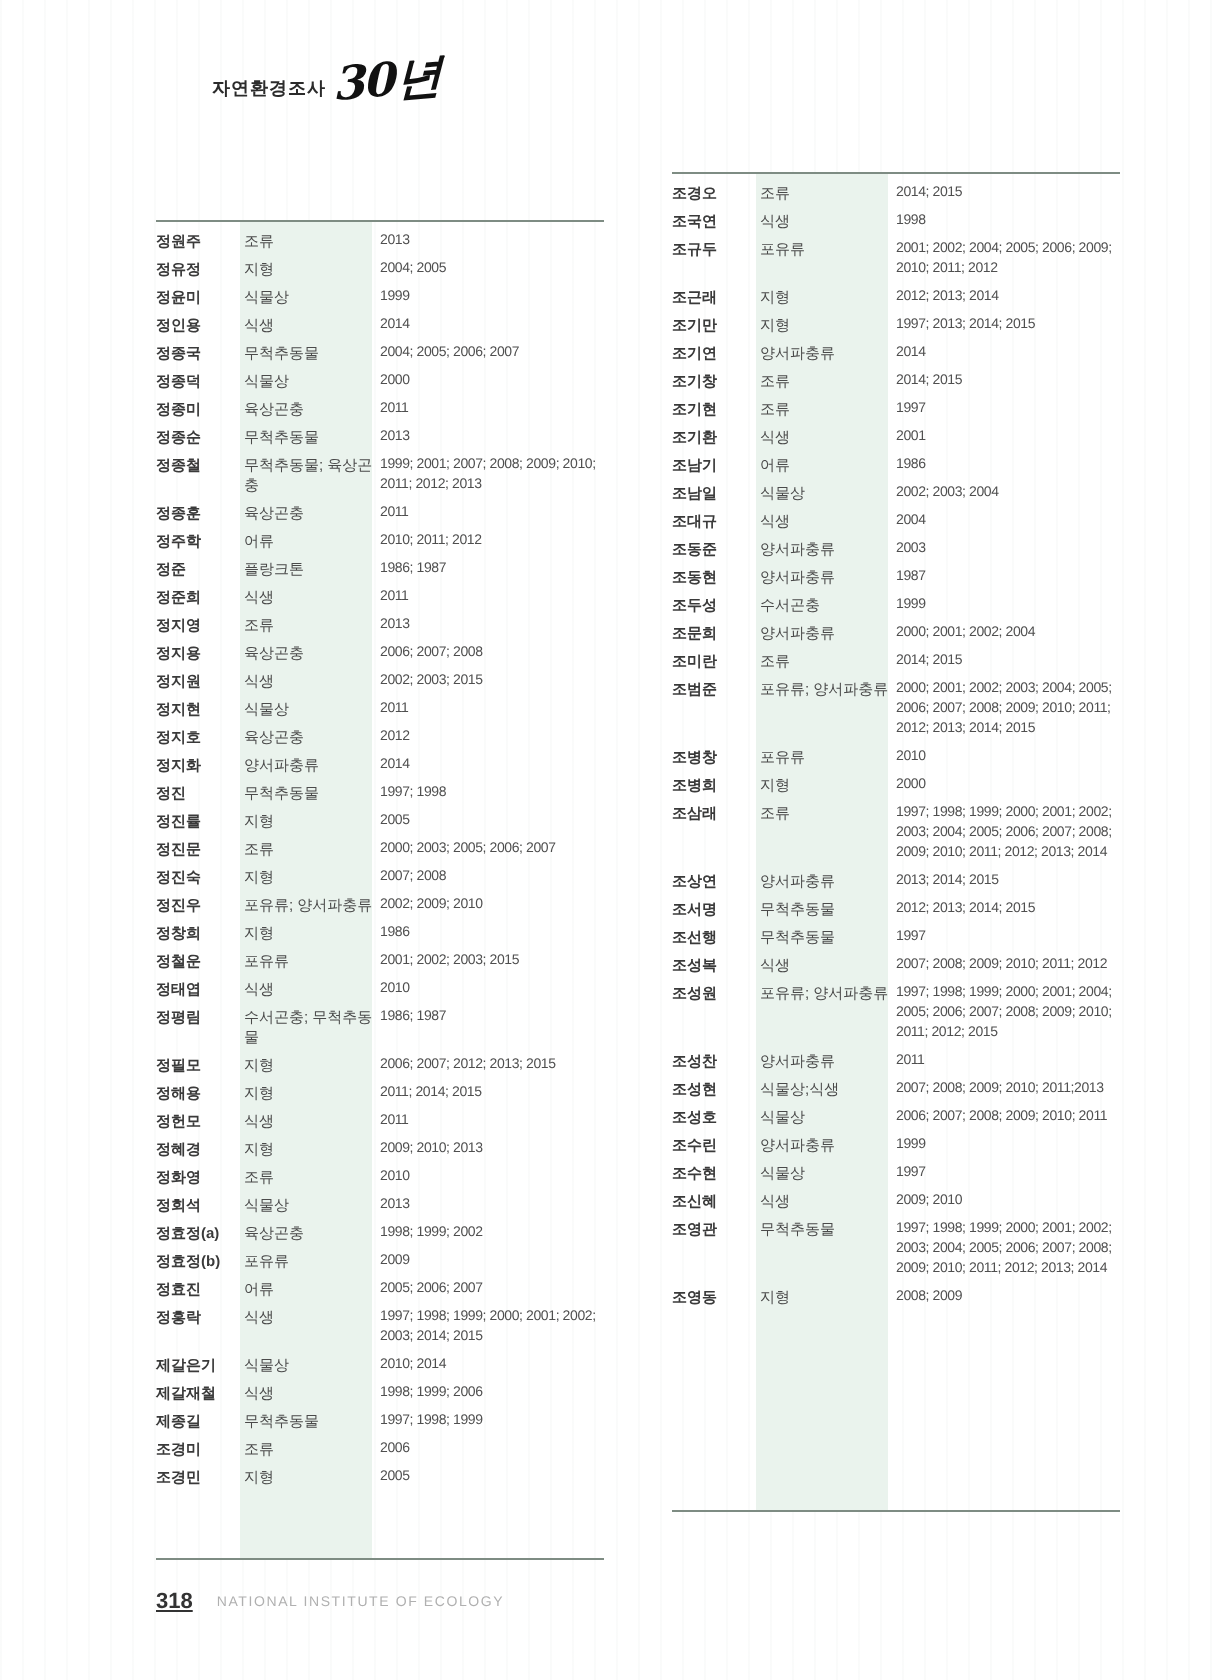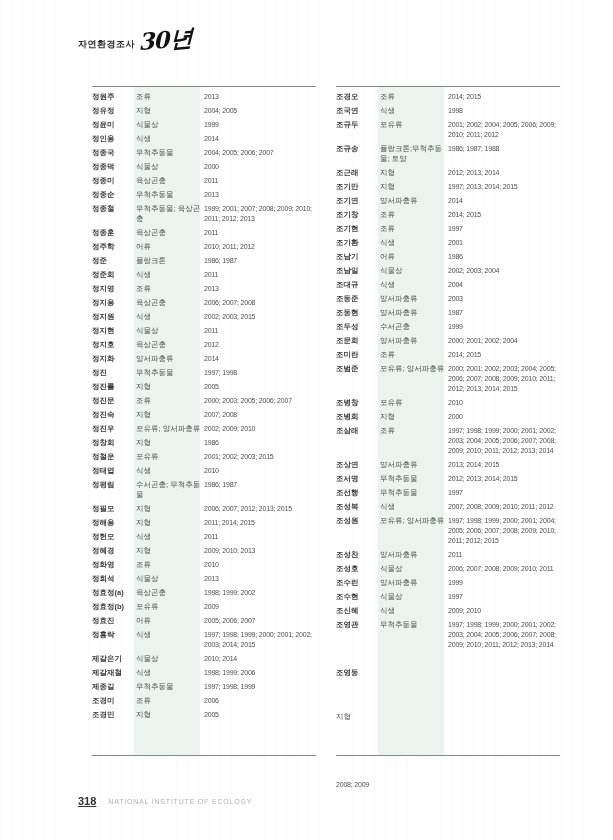--- a/index.html
+++ b/index.html
@@ -12,37 +12,37 @@
   }
   *{margin:0;padding:0;box-sizing:border-box;}
   html,body{background:#ffffff;}
   body{font-family:"Liberation Sans","DejaVu Sans",sans-serif;}
   .page{
     position:relative;width:613px;height:840px;background:#ffffff;overflow:hidden;
     background-image:repeating-linear-gradient(90deg, rgba(120,140,130,0.035) 0 1px, transparent 1px 11px);
   }
   
   .header{position:absolute;left:78px;top:24px;white-space:nowrap;}
-  .series-label{font-size:9px;font-weight:bold;color:#2b2b2b;letter-spacing:0.5px;vertical-align:baseline;}
+  .series-label{font-size:9px;font-weight:bold;color:#2b2b2b;letter-spacing:0.5px;vertical-align:baseline;margin-left:28px;}
   .logo-30{
     display:inline-block;font-family:"DejaVu Serif",serif;font-style:italic;font-weight:bold;
     font-size:23px;color:#111;margin-left:5px;transform:rotate(-5deg) skewX(-6deg);
     transform-origin:left bottom;position:relative;top:3px;letter-spacing:-1px;
   }
   
   .col-table{
     position:absolute;top:86px;width:224px;height:670px;
     border-top:1px solid var(--rule);border-bottom:1px solid var(--rule);
   }
-  .col-left{left:92px;}
+  .col-left{left:78px;margin-top:24px;}
   .col-right{left:336px;}
   .band{position:absolute;left:42px;top:0;bottom:0;width:66px;background:var(--band);}
   .rows{position:relative;padding-top:3px;}
   .row{display:flex;align-items:flex-start;padding:2px 0;}
-  .row.gap-before{margin-top:14px;flex-direction:column;}
+  .row.gap-before{}
   .cell-name{width:44px;flex:0 0 44px;font-size:7.5px;line-height:10px;font-weight:bold;color:var(--name);}
   .cell-cat{width:68px;flex:0 0 68px;font-size:7.5px;line-height:10px;color:var(--cat);padding-right:3px;}
   .cell-years{flex:1;font-size:7px;line-height:10px;color:var(--years);letter-spacing:-0.2px;}
   
   .footer{position:absolute;left:78px;top:791px;white-space:nowrap;}
   .page-number{font-size:11px;font-weight:bold;color:#333;vertical-align:baseline;text-decoration:underline;}
   .institute{font-size:7px;color:var(--muted);letter-spacing:0.8px;margin-left:12px;vertical-align:1px;}
 </style>
 </head>
 <body>
@@ -332,25 +332,20 @@
     <span class="cell-cat">식생</span>
     <span class="cell-years">1998</span>
   </div>
 
   <div class="row">
     <span class="cell-name">조규두</span>
     <span class="cell-cat">포유류</span>
     <span class="cell-years">2001; 2002; 2004; 2005; 2006; 2009; 2010; 2011; 2012</span>
   </div>
 
-  <div class="row">
-    <span class="cell-name">조규송</span>
-    <span class="cell-cat">플랑크톤;무척추동물; 토양</span>
-    <span class="cell-years">1986; 1987; 1988</span>
-  </div>
 
 
   <div class="row">
     <span class="cell-name">조근래</span>
     <span class="cell-cat">지형</span>
     <span class="cell-years">2012; 2013; 2014</span>
   </div>
 
   <div class="row">
     <span class="cell-name">조기만</span>
@@ -483,20 +478,25 @@
     <span class="cell-cat">포유류; 양서파충류</span>
     <span class="cell-years">1997; 1998; 1999; 2000; 2001; 2004; 2005; 2006; 2007; 2008; 2009; 2010; 2011; 2012; 2015</span>
   </div>
 
   <div class="row">
     <span class="cell-name">조성찬</span>
     <span class="cell-cat">양서파충류</span>
     <span class="cell-years">2011</span>
   </div>
 
+  <div class="row">
+    <span class="cell-name">조성현</span>
+    <span class="cell-cat">식물상;식생</span>
+    <span class="cell-years">2007; 2008; 2009; 2010; 2011;2013</span>
+  </div>
 
   <div class="row">
     <span class="cell-name">조성호</span>
     <span class="cell-cat">식물상</span>
     <span class="cell-years">2006; 2007; 2008; 2009; 2010; 2011</span>
   </div>
 
   <div class="row">
     <span class="cell-name">조수린</span>
     <span class="cell-cat">양서파충류</span>

